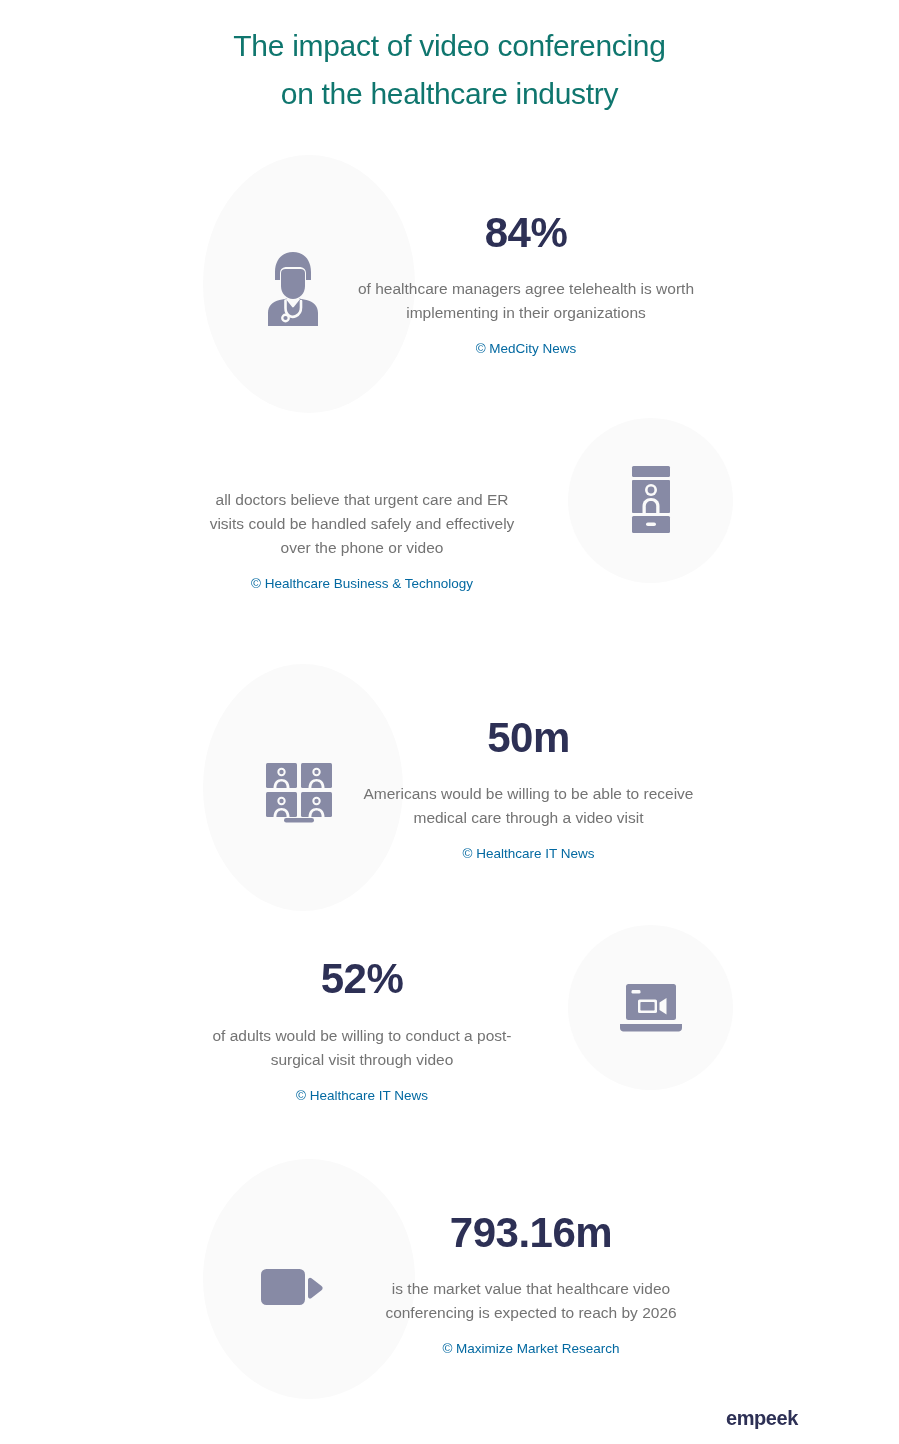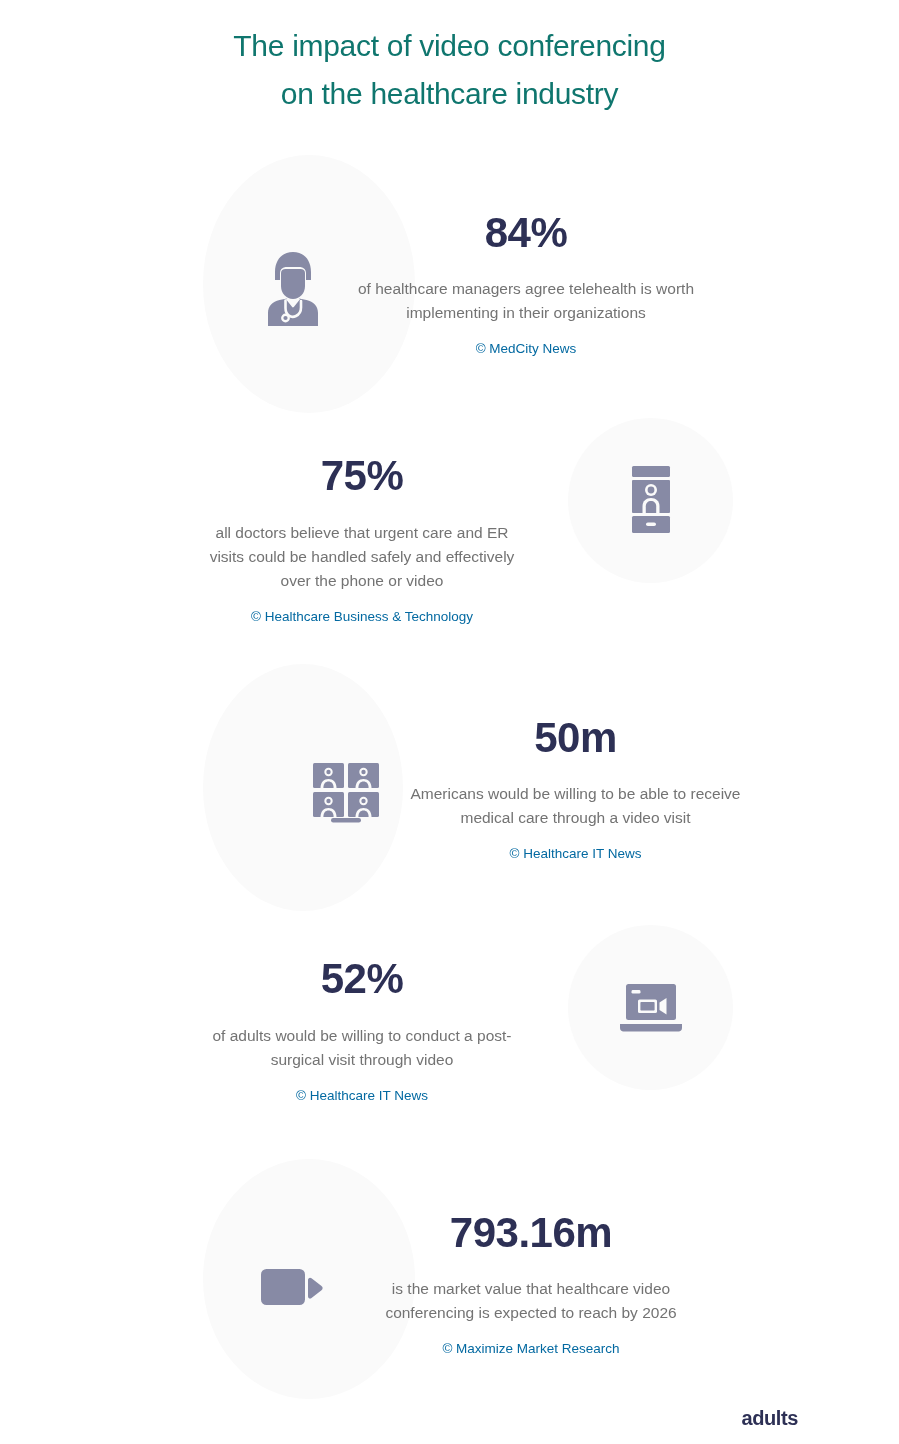--- a/index.html
+++ b/index.html
@@ -86,21 +86,21 @@
   #row-1 { height:265px; margin-top:37px; }
   #row-1 .circle   { left:203px; top:0px; width:212px; height:258px; }
   #row-1 .icon-wrap{ margin-left:258px; width:70px; }
   #row-1 .text-block { margin-left:28px; width:340px; padding-bottom:6px; }
 
   #row-2 { height:200px; margin-top:20px; }
   #row-2 .circle    { left:568px; top:-22px; width:165px; height:165px; }
   #row-2 .text-block{ margin-left:197px; width:330px; }
   #row-2 .icon-wrap { position:absolute; left:568px; top:-22px; width:165px; height:165px; }
 
-  #row-3 { height:255px; margin-top:24px;padding-left:47px; }
+  #row-3 { height:255px; margin-top:24px; }
   #row-3 .circle   { left:203px; top:0px; width:200px; height:247px; }
   #row-3 .icon-wrap{ margin-left:262px; width:74px; }
   #row-3 .text-block { margin-left:20px; width:345px; padding-bottom:4px; }
 
   #row-4 { height:196px; margin-top:14px; }
   #row-4 .circle    { left:568px; top:-8px; width:165px; height:165px; }
   #row-4 .text-block{ margin-left:197px; width:330px; }
   #row-4 .icon-wrap { position:absolute; left:568px; top:-8px; width:165px; height:165px; }
 
   #row-5 { height:255px; margin-top:30px; }
@@ -155,21 +155,20 @@
     <div class="text-block">
       <div class="stat-number">84%</div>
       <div class="stat-desc">of healthcare managers agree telehealth is worth implementing in their organizations</div>
       <div class="stat-source">© MedCity News</div>
     </div>
   </div>
 
   <div class="row right-icon" id="row-2">
     <div class="circle"></div>
     <div class="text-block">
-      <div class="stat-number">75%</div>
       <div class="stat-desc">all doctors believe that urgent care and ER visits could be handled safely and effectively over the phone or video</div>
       <div class="stat-source">© Healthcare Business &amp; Technology</div>
     </div>
     <div class="icon-wrap">
       <svg width="42" height="70" viewBox="0 0 42 70" aria-hidden="true">
         <g fill="#878aa5">
 
           <rect x="2" y="0" width="38" height="11" rx="1.5"></rect>
 
           <rect x="2" y="14" width="38" height="33" rx="1"></rect>
@@ -276,13 +275,13 @@
     </div>
     <div class="text-block">
       <div class="stat-number">793.16m</div>
       <div class="stat-desc">is the market value that healthcare video conferencing is expected to reach by 2026</div>
       <div class="stat-source">© Maximize Market Research</div>
     </div>
   </div>
 
 </div>
 
-<div class="logo">adults</div>
+<div class="logo">empeek</div>
 
 </body></html>

